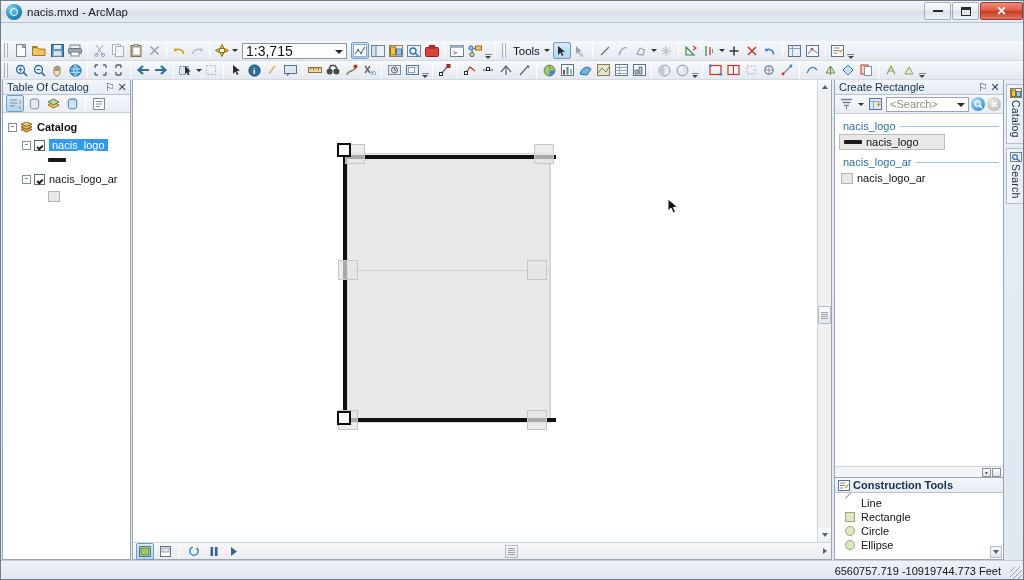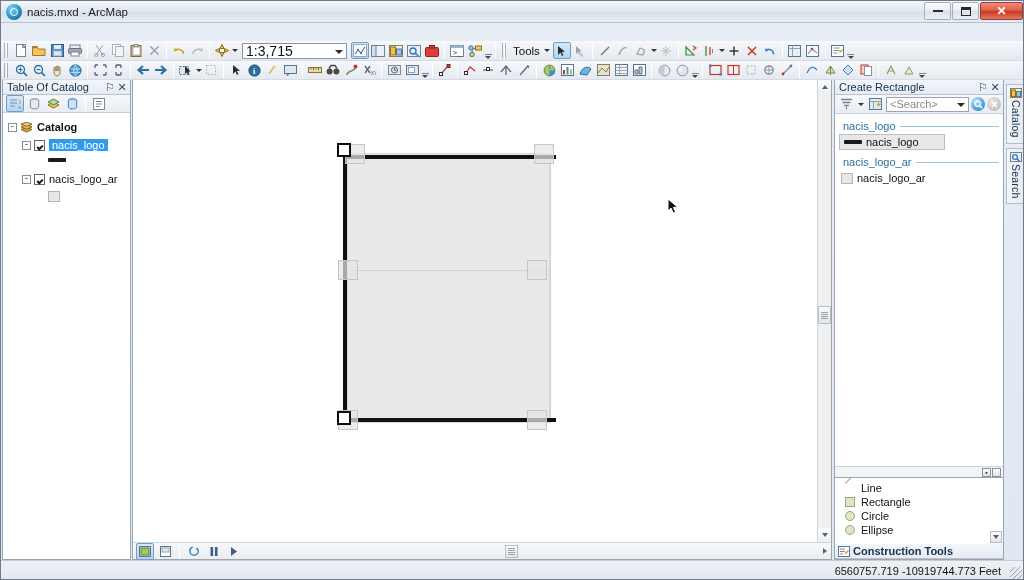--- a/index.html
+++ b/index.html
@@ -1045,50 +1045,50 @@
         </div>
         <div id="cf-foot">
           <span class="minibtns">
             <span>▪</span>
             <span></span>
           </span>
         </div>
       </div>
 
       <div id="ct">
-        <div id="ct-list">
-          <div class="ctitem">
-            <span class="ct-ln"></span>
-            <span>Line</span>
-          </div>
-          <div class="ctitem">
-            <span class="ct-sq"></span>
-            <span>Rectangle</span>
-          </div>
-          <div class="ctitem">
-            <span class="ct-ci"></span>
-            <span>Circle</span>
-          </div>
-          <div class="ctitem">
-            <span class="ct-ci"></span>
-            <span>Ellipse</span>
-          </div>
-          <div id="ct-scroll">
-            <span class="tri-dn"></span>
-          </div>
-        </div>
         <div id="ct-hdr">
           <span style="display:flex">
             <svg width="12" height="11">
                 <rect x="0.5" y="0.5" width="11" height="10" fill="#fff" stroke="#5d7389"></rect>
                 <path d="M2 3h5M2 5.5h5M2 8h3" stroke="#7e8c9a"></path>
                 <path d="M7 8 L10.5 4.5" stroke="#c9a227" stroke-width="1.3"></path>
               </svg>
           </span>
           <span>Construction Tools</span>
+        </div>
+        <div id="ct-list">
+          <div class="ctitem">
+            <span class="ct-ln"></span>
+            <span>Line</span>
+          </div>
+          <div class="ctitem">
+            <span class="ct-sq"></span>
+            <span>Rectangle</span>
+          </div>
+          <div class="ctitem">
+            <span class="ct-ci"></span>
+            <span>Circle</span>
+          </div>
+          <div class="ctitem">
+            <span class="ct-ci"></span>
+            <span>Ellipse</span>
+          </div>
+          <div id="ct-scroll">
+            <span class="tri-dn"></span>
+          </div>
         </div>
       </div>
     </div>
 
     <div id="vtabs">
       <div class="vtab">
         <span style="display:flex">
           <svg width="12" height="10">
               <rect x="0.5" y="0.5" width="11" height="9" fill="#f3ede0" stroke="#8a7c5f"></rect>
               <rect x="1.5" y="2" width="4" height="6.5" fill="#f2c43d" stroke="#8d6f14"></rect>

